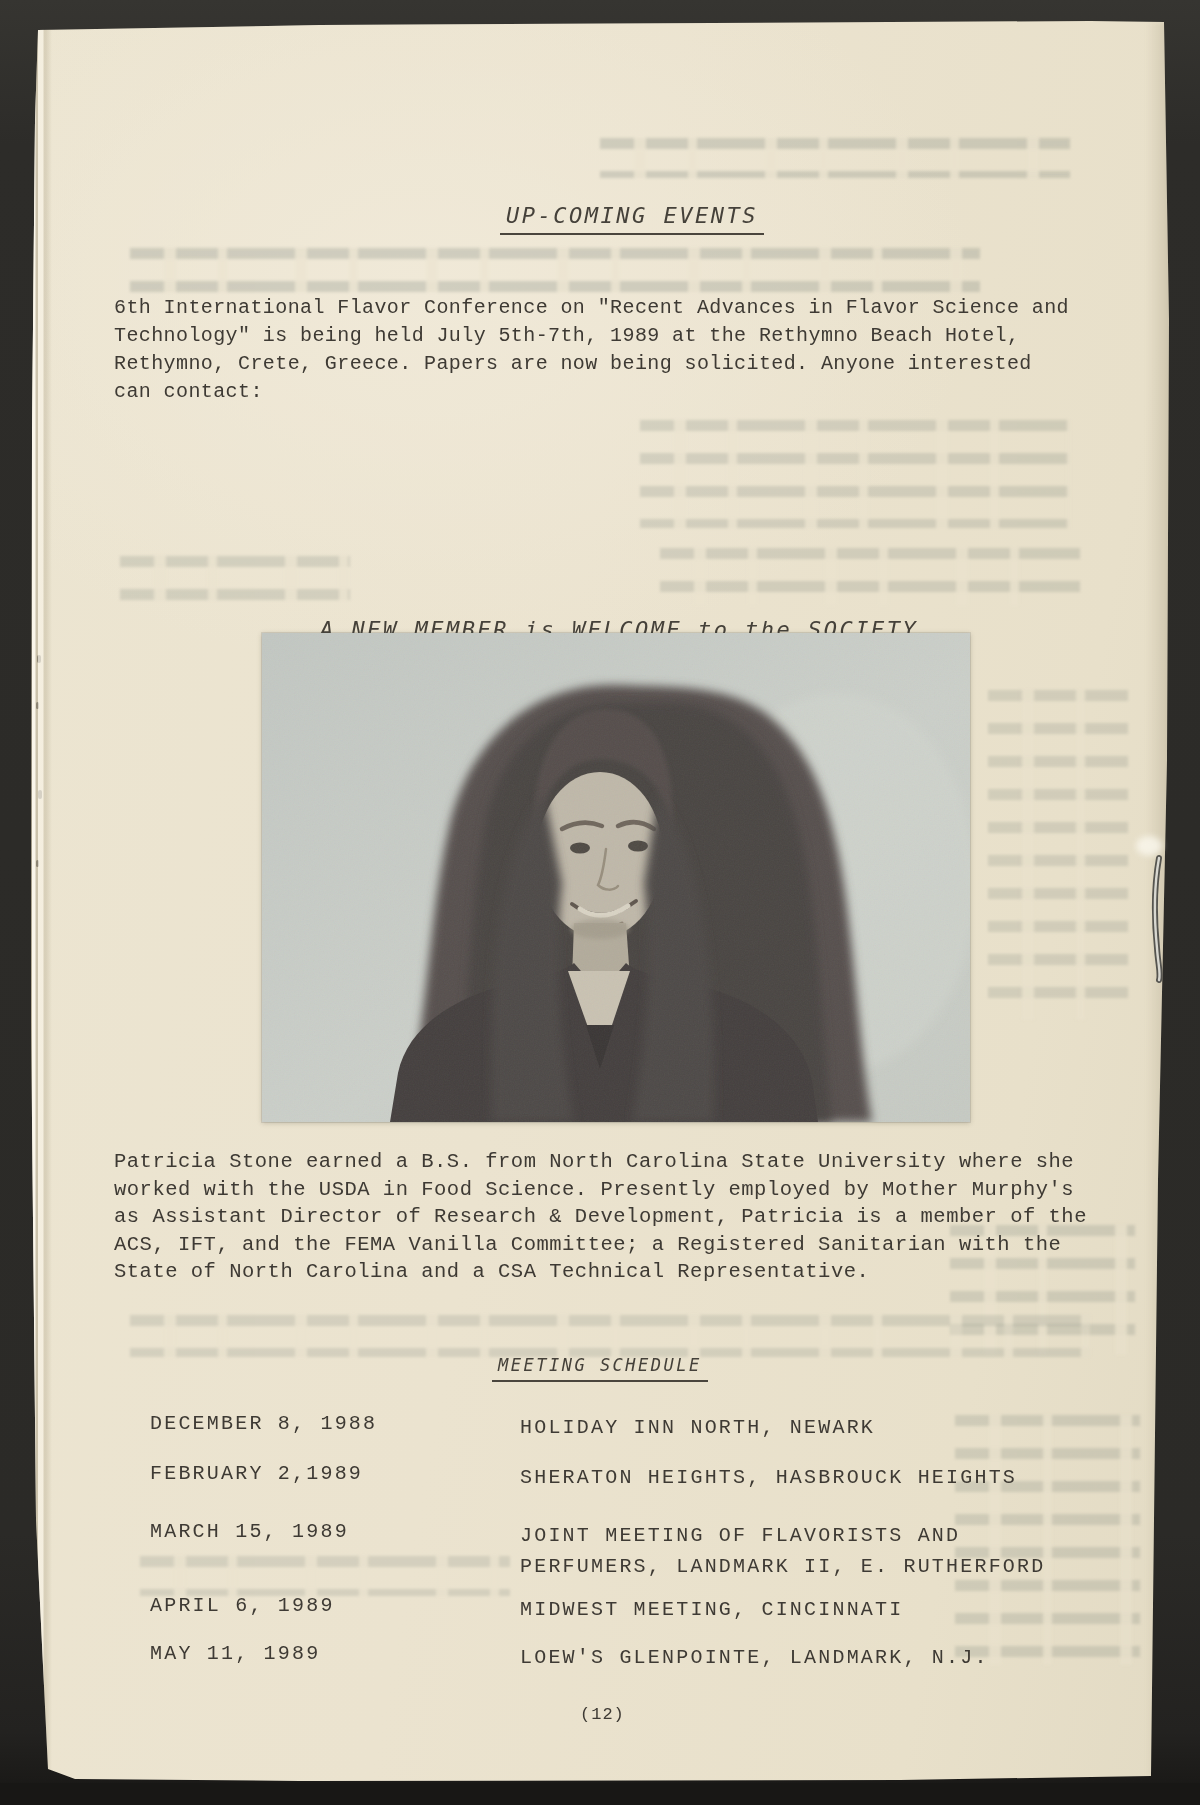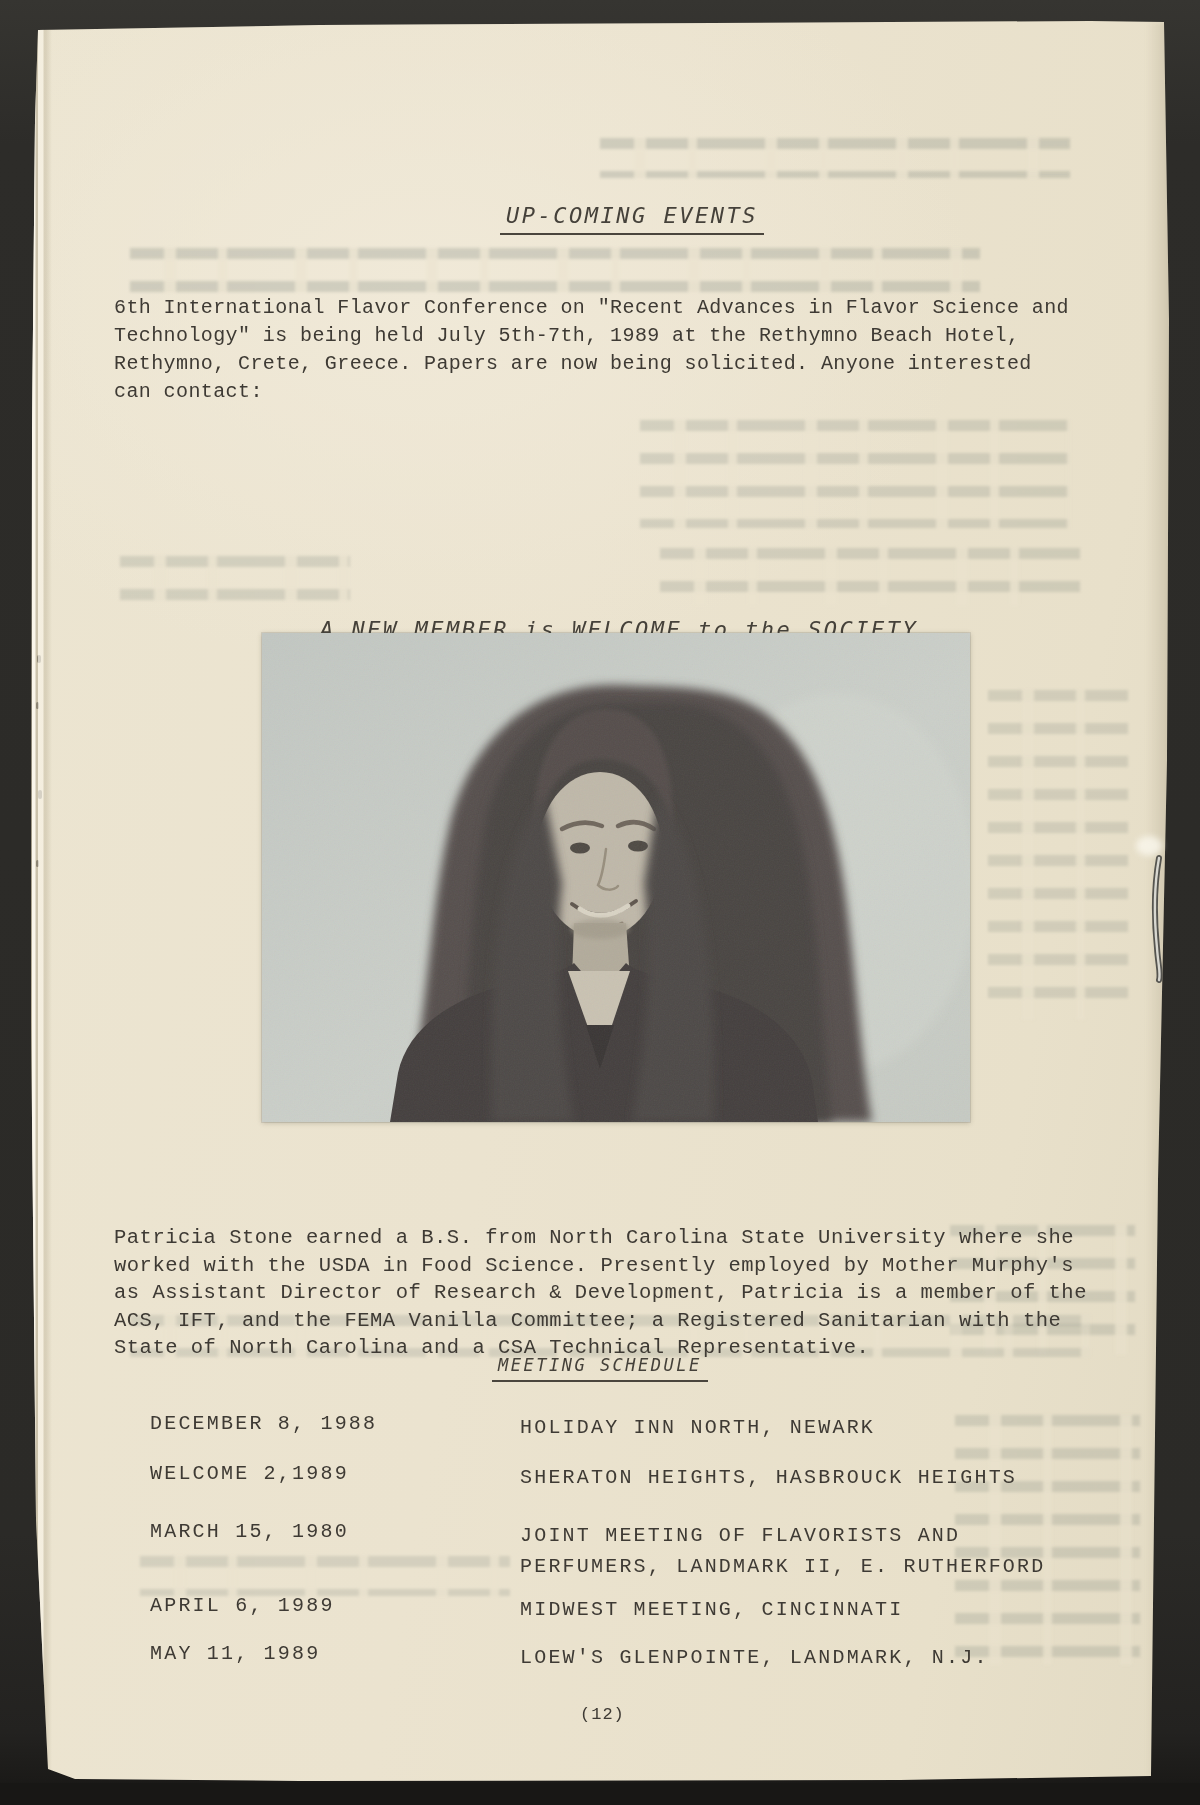--- a/index.html
+++ b/index.html
@@ -23,21 +23,21 @@
       rgba(160,148,118,.25) 14px 16px, rgba(0,0,0,0) 22px);
   }
   .right-shade{
     position:absolute;right:26px;top:22px;width:28px;height:1754px;pointer-events:none;
     background:linear-gradient(90deg, rgba(0,0,0,0), rgba(120,105,75,.16) 65%, rgba(90,80,60,.26));
     filter:blur(2px);
   }
   .mono{position:absolute;color:#3e3a34;white-space:pre;}
   .body1{left:114px;top:294px;font-size:20px;line-height:28px;letter-spacing:.4px;}
   .contact{left:543px;top:418px;font-size:20.5px;line-height:28px;letter-spacing:.3px;}
-  .bio{left:114px;top:1224px;font-size:20.5px;line-height:27.6px;letter-spacing:.5px;}
+  .bio{left:114px;top:1148px;font-size:20.5px;line-height:27.6px;letter-spacing:.5px;}
   .script{
     position:absolute;font-family:"DejaVu Sans Mono",monospace;font-style:italic;
     color:#45413a;letter-spacing:2.5px;white-space:pre;
     border-bottom:2px solid #4a453d;padding:0 6px 5px 6px;
   }
   .h1{left:500px;top:203px;font-size:22px;}
   .h2{left:297px;top:617px;font-size:22px;margin-left:17px;}
   .h3{left:492px;top:1355px;font-size:17px;}
   .photo{
     position:absolute;left:262px;top:633px;width:708px;height:489px;
@@ -148,25 +148,25 @@
 State of North Carolina and a CSA Technical Representative.</div>
 
     <div class="script h3">MEETING SCHEDULE</div>
 
     <div>
       <div class="srow" style="top:1412px;">
         <span class="sdate">DECEMBER 8, 1988</span>
         <span class="sloc">HOLIDAY INN NORTH, NEWARK</span>
       </div>
       <div class="srow" style="top:1462px;">
-        <span class="sdate">WELCOME 2,1989</span>
+        <span class="sdate">FEBRUARY 2,1989</span>
         <span class="sloc">SHERATON HEIGHTS, HASBROUCK HEIGHTS</span>
       </div>
       <div class="srow" style="top:1520px;">
-        <span class="sdate">MARCH 15, 1980</span>
+        <span class="sdate">MARCH 15, 1989</span>
         <span class="sloc">JOINT MEETING OF FLAVORISTS AND
 PERFUMERS, LANDMARK II, E. RUTHERFORD</span>
       </div>
       <div class="srow" style="top:1594px;">
         <span class="sdate">APRIL 6, 1989</span>
         <span class="sloc">MIDWEST MEETING, CINCINNATI</span>
       </div>
       <div class="srow" style="top:1642px;">
         <span class="sdate">MAY 11, 1989</span>
         <span class="sloc">LOEW'S GLENPOINTE, LANDMARK, N.J.</span>

